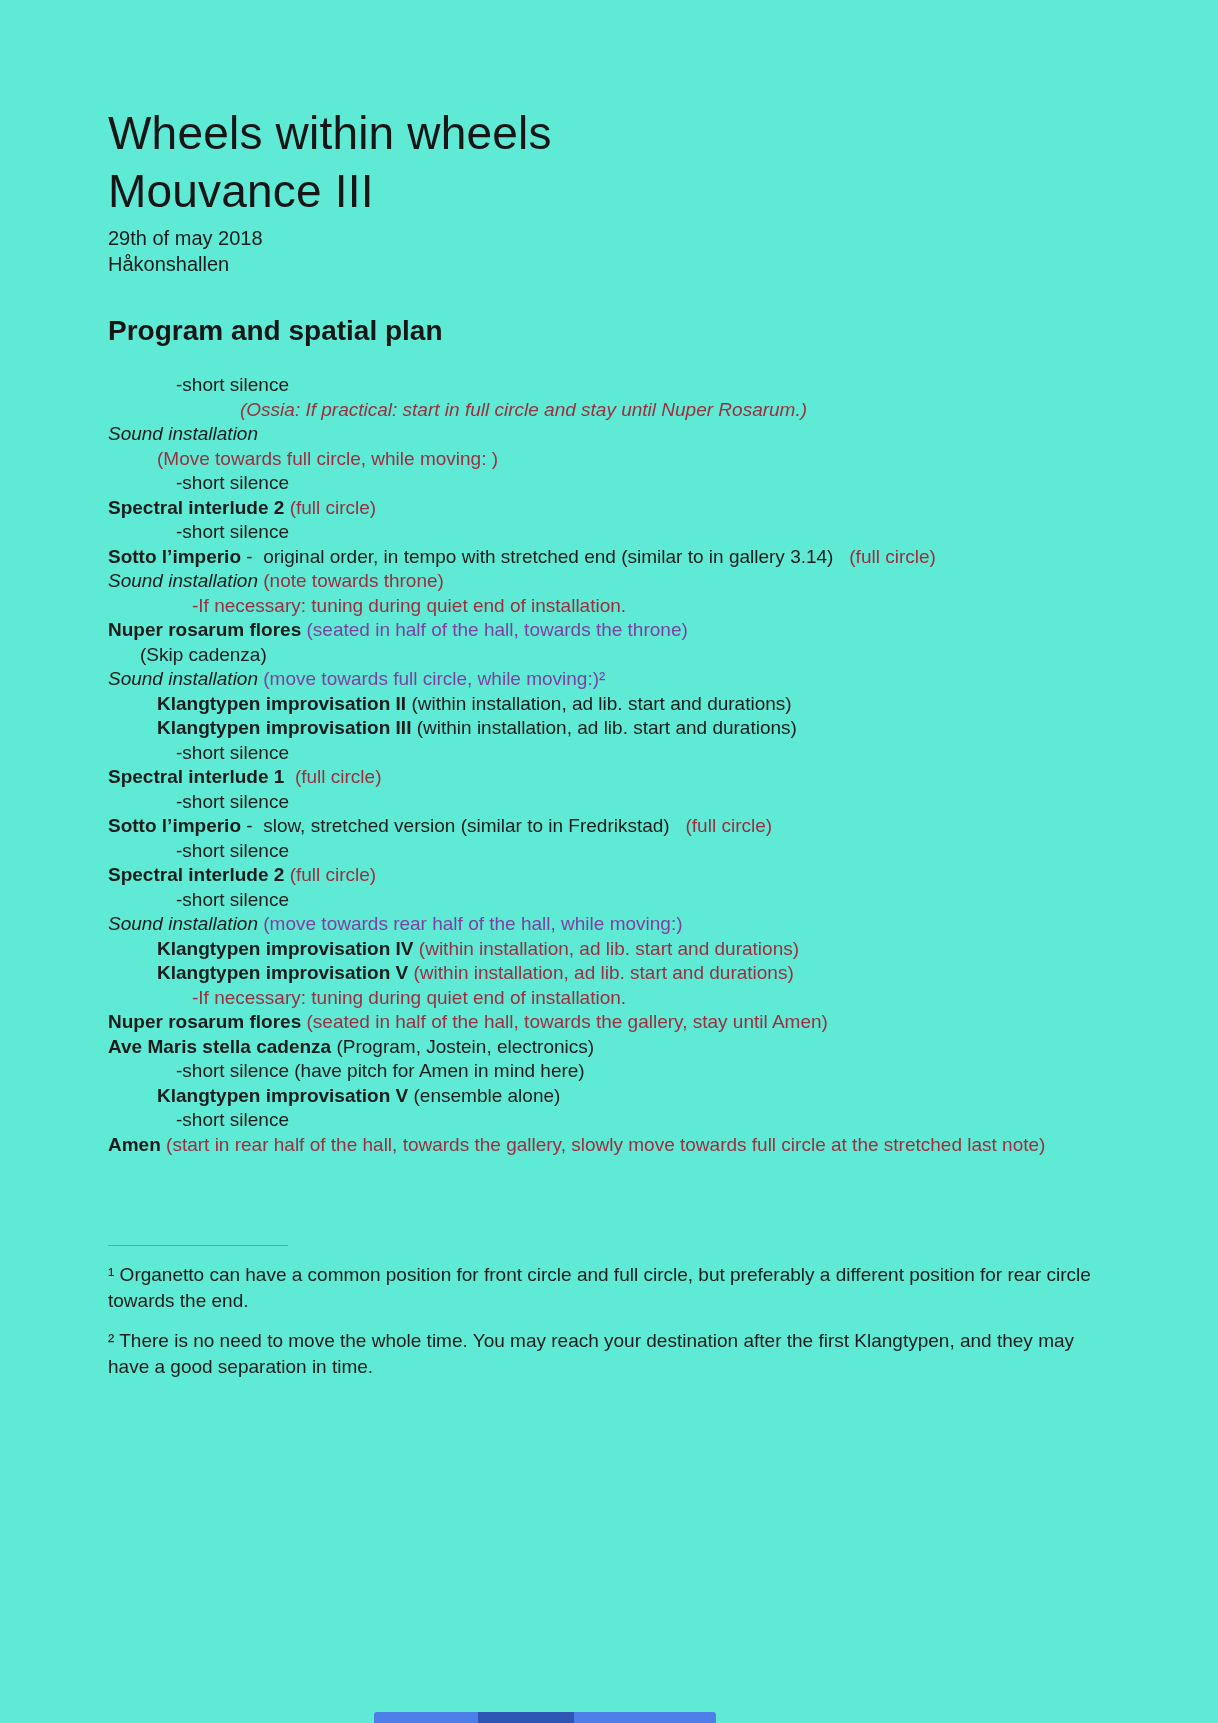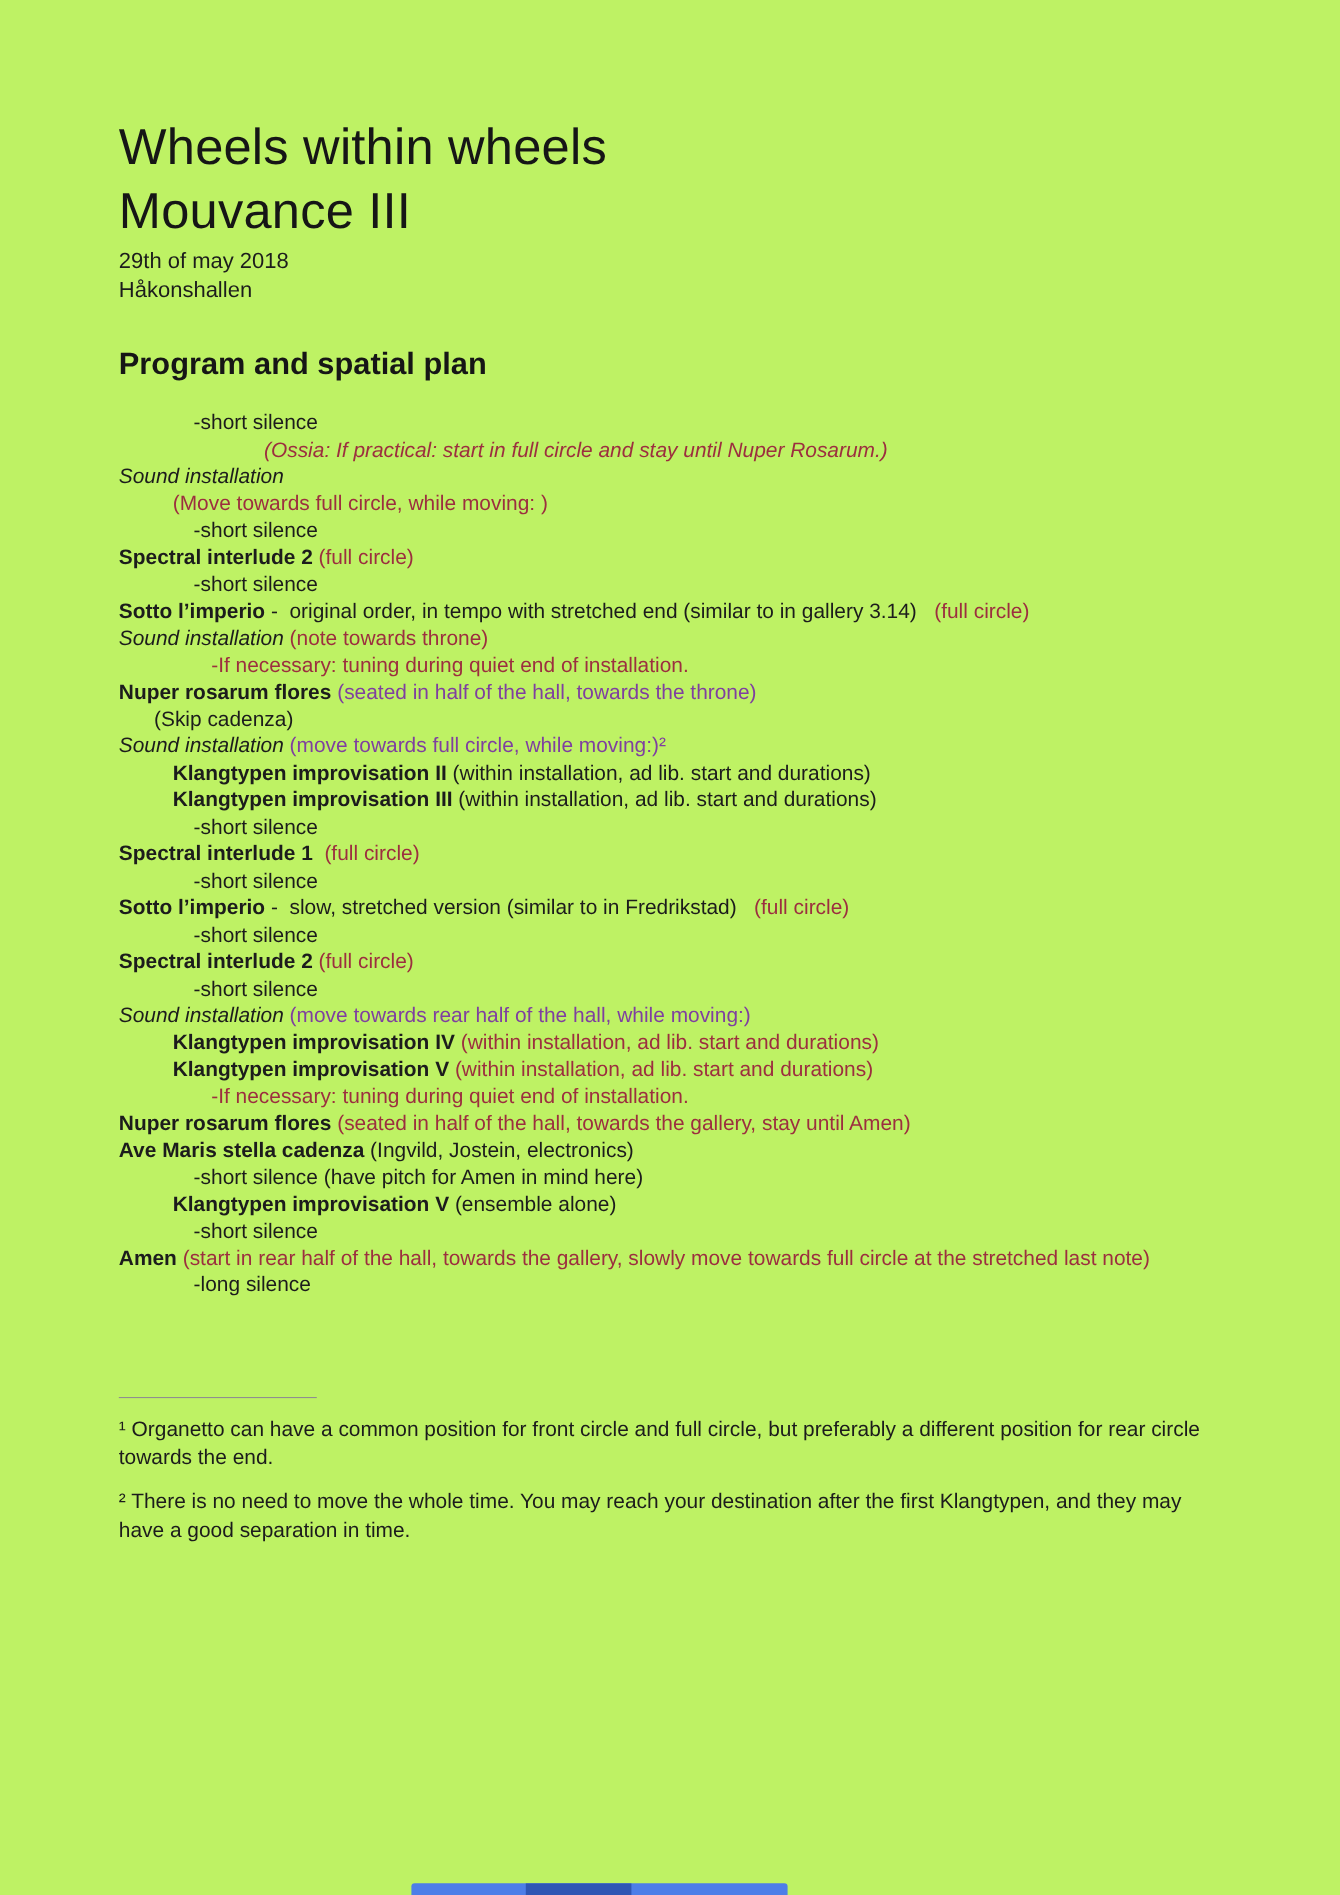--- a/index.html
+++ b/index.html
@@ -12,21 +12,21 @@
   * { box-sizing: border-box; }
   html, body { margin: 0; padding: 0; background: #ffffff; }
   body {
     font-family: "Liberation Sans", "DejaVu Sans", sans-serif;
     color: var(--text);
   }
   .page {
     position: relative;
     width: 1218px;
     height: 1723px;
-    background: #bef264;
+    background: #5eead4;
     overflow: hidden;
     padding: 104px 106px 0 108px;
   }
   .title { margin: 0; font-weight: 400; color: #161616; }
   .title .title-line {
     display: block;
     font-size: 46px;
     line-height: 58px;
     letter-spacing: 0.2px;
   }
@@ -118,26 +118,25 @@
       <div class="pline ind-3"><span class="seg-p">-short silence</span></div>
       <div class="pline ind-0"><span class="seg-b">Sotto l’imperio</span><span class="seg-p"> -  slow, stretched version (similar to in Fredrikstad)   </span><span class="seg-red">(full circle)</span></div>
       <div class="pline ind-3"><span class="seg-p">-short silence</span></div>
       <div class="pline ind-0"><span class="seg-b">Spectral interlude 2</span><span class="seg-p"> </span><span class="seg-red">(full circle)</span></div>
       <div class="pline ind-3"><span class="seg-p">-short silence</span></div>
       <div class="pline ind-0"><span class="seg-i">Sound installation </span><span class="seg-ipurple">(move towards rear half of the hall, while moving:)</span></div>
       <div class="pline ind-2"><span class="seg-b">Klangtypen improvisation IV</span><span class="seg-p"> </span><span class="seg-red">(within installation, ad lib. start and durations)</span></div>
       <div class="pline ind-2"><span class="seg-b">Klangtypen improvisation V</span><span class="seg-p"> </span><span class="seg-red">(within installation, ad lib. start and durations)</span></div>
       <div class="pline ind-4"><span class="seg-red">-If necessary: tuning during quiet end of installation.</span></div>
       <div class="pline ind-0"><span class="seg-b">Nuper rosarum flores</span><span class="seg-p"> </span><span class="seg-red">(seated in half of the hall, towards the gallery, stay until Amen)</span></div>
-      <div class="pline ind-0"><span class="seg-b">Ave Maris stella cadenza</span><span class="seg-p"> (Ingvild, Jostein, electronics)</span></div>
+      <div class="pline ind-0"><span class="seg-b">Ave Maris stella cadenza</span><span class="seg-p"> (Program, Jostein, electronics)</span></div>
       <div class="pline ind-3"><span class="seg-p">-short silence (have pitch for Amen in mind here)</span></div>
       <div class="pline ind-2"><span class="seg-b">Klangtypen improvisation V</span><span class="seg-p"> (ensemble alone)</span></div>
       <div class="pline ind-3"><span class="seg-p">-short silence</span></div>
       <div class="pline ind-0"><span class="seg-b">Amen</span><span class="seg-p"> </span><span class="seg-red">(start in rear half of the hall, towards the gallery, slowly move towards full circle at the stretched last note)</span></div>
-      <div class="pline ind-3"><span class="seg-p">-long silence</span></div>
     </div>
 
   <div class="footnote-rule"></div>
   <div class="footnotes">
       <p class="footnote"><span class="fn-marker">¹ </span><span>Organetto can have a common position for front circle and full circle, but preferably a different position for rear circle towards the end.</span></p>
       <p class="footnote"><span class="fn-marker">² </span><span>There is no need to move the whole time. You may reach your destination after the first Klangtypen, and they may have a good separation in time.</span></p>
     </div>
 
   <div class="bottom-bar">
     <span class="bottom-bar-dark"></span>

